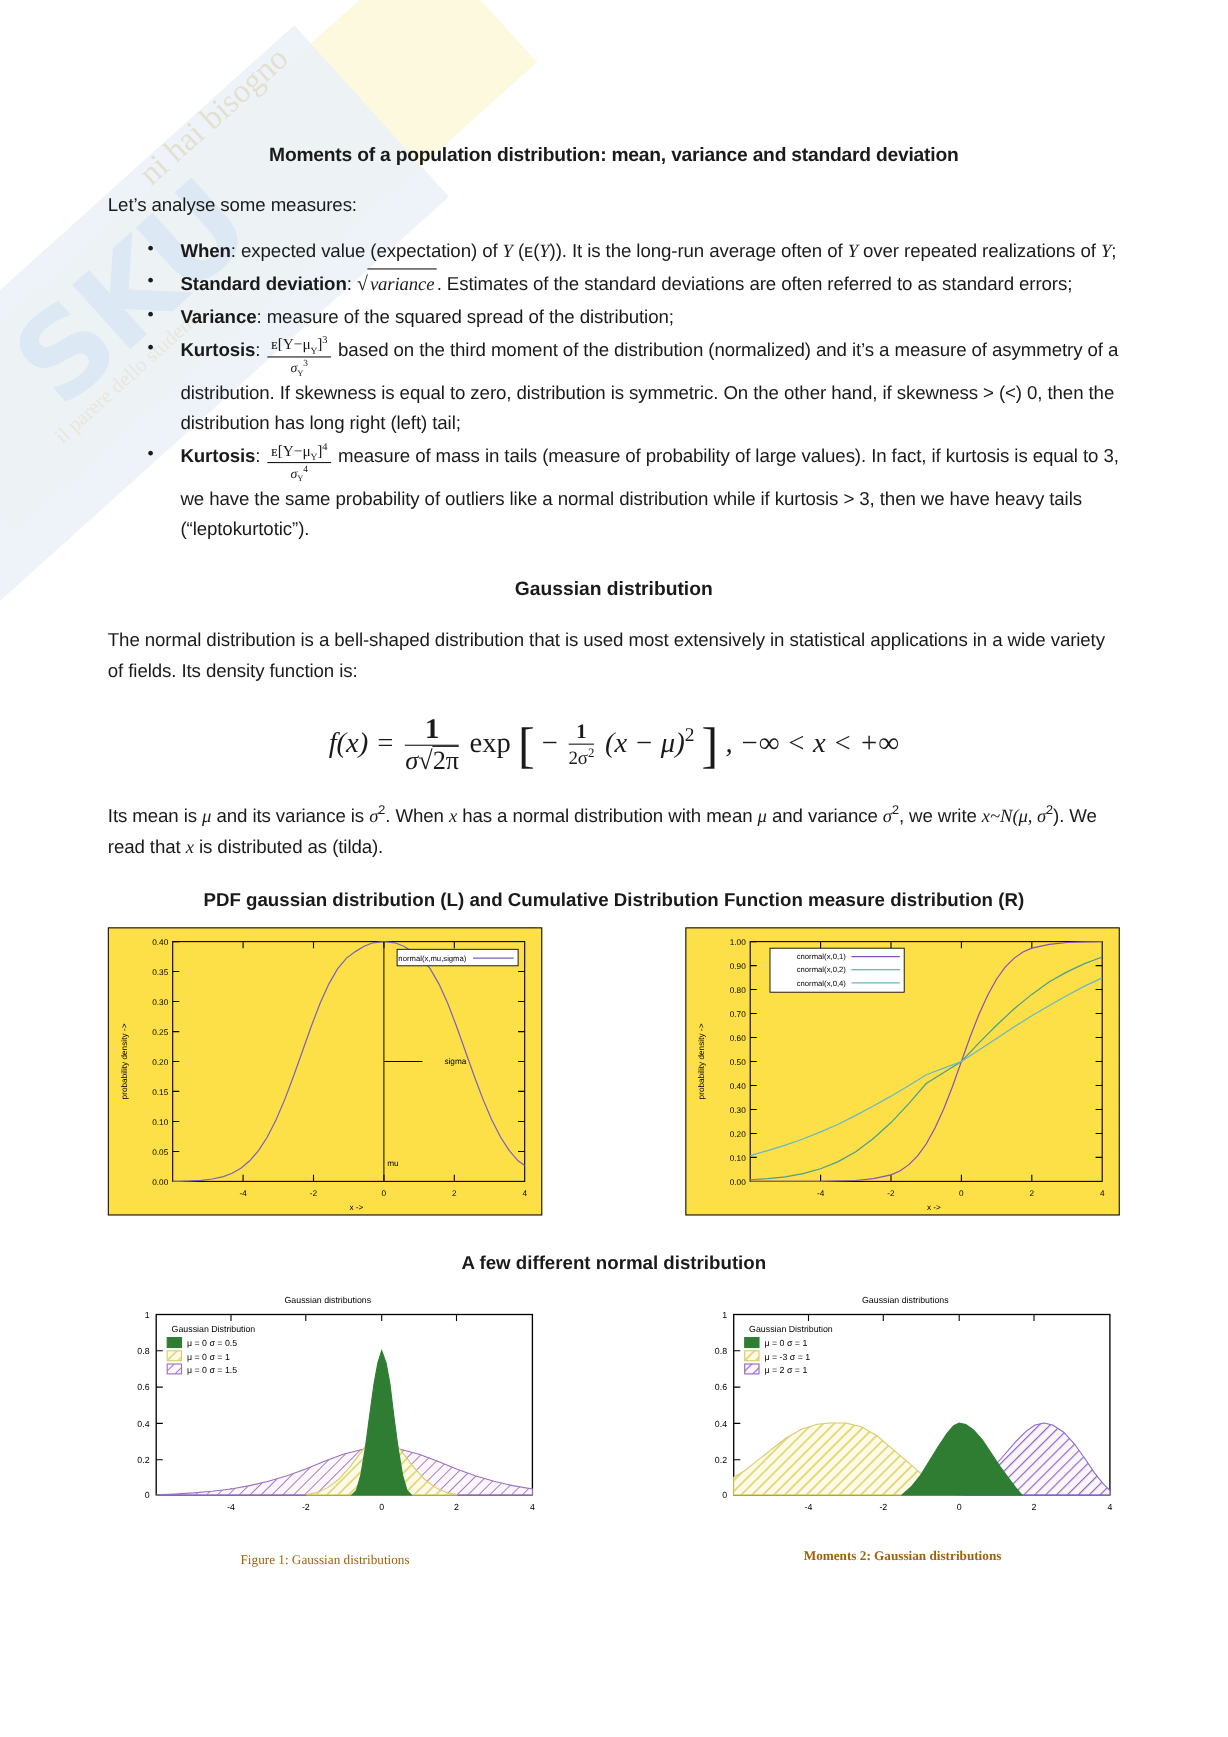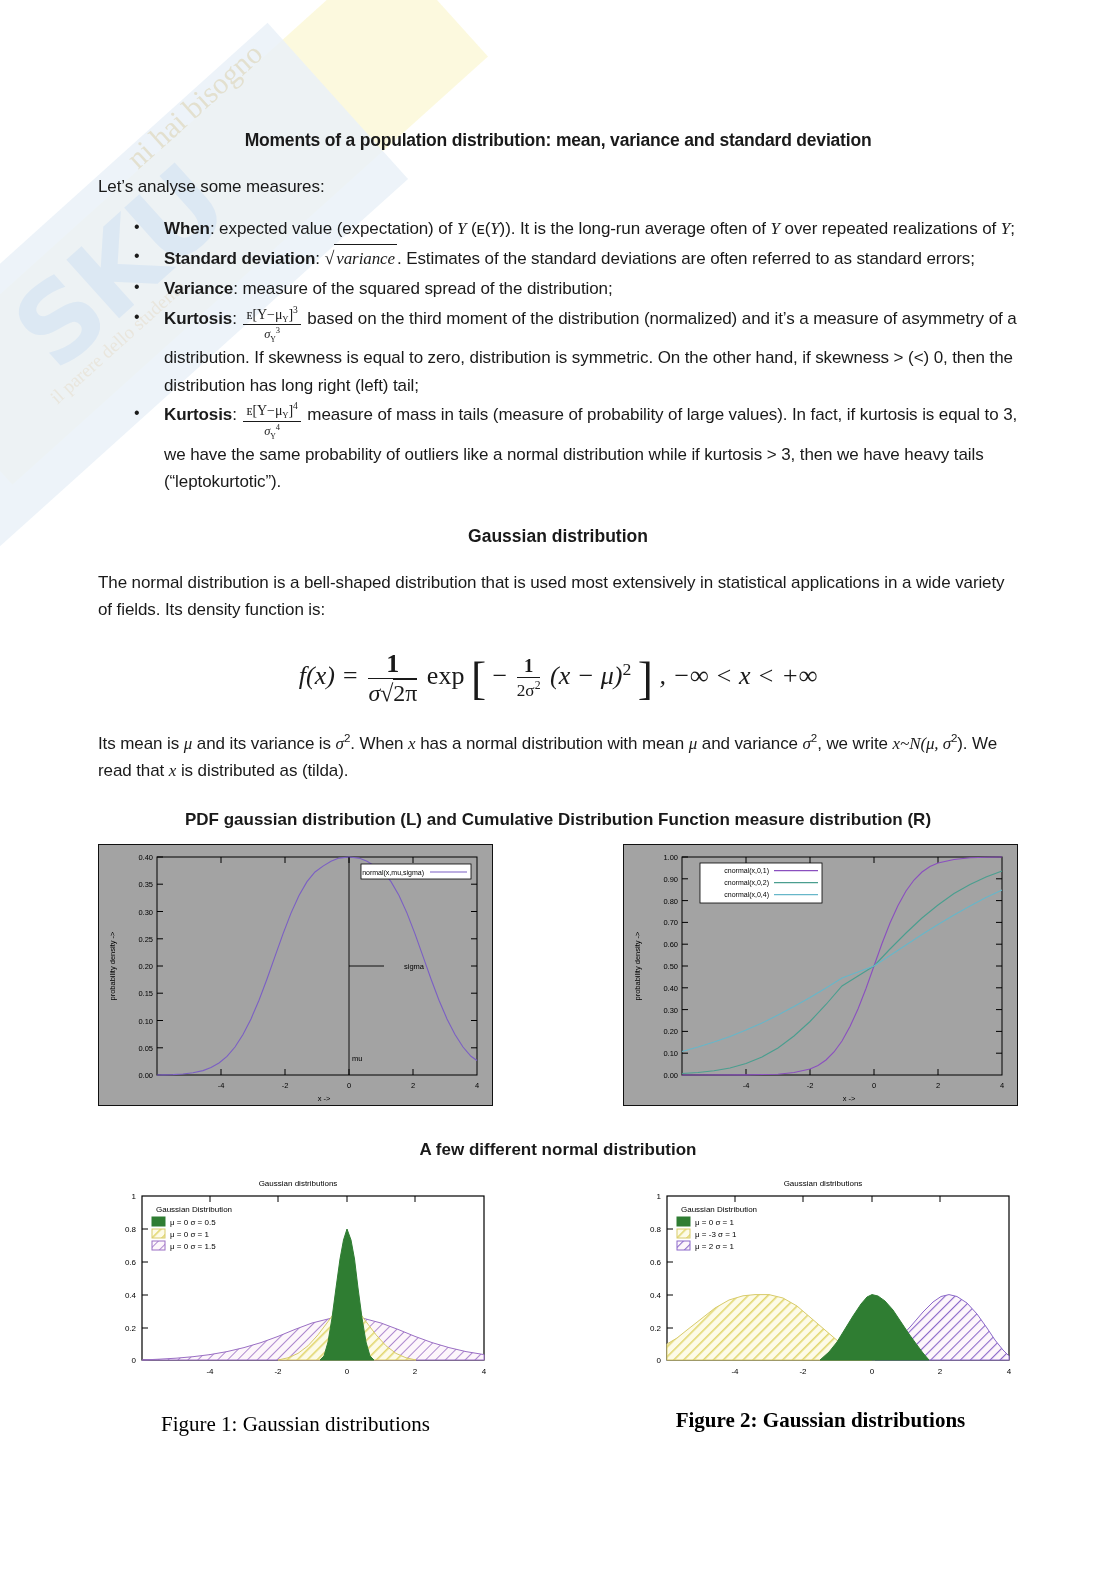--- a/index.html
+++ b/index.html
@@ -94,28 +94,28 @@
   }
   .eq-frac{display:inline-block;vertical-align:middle;text-align:center;line-height:1.08;margin:0 3px;}
   .eq-frac .num{display:block;border-bottom:1.5px solid #1a1a1a;padding:0 4px;font-weight:700;}
   .eq-frac .den{display:block;padding-top:2px;font-size:.92em;}
   .eq-frac.small{font-size:.72em;vertical-align:middle;}
   .brk{display:inline-block;font-size:1.75em;vertical-align:middle;font-weight:300;}
 
   
   .plot-row{display:flex;justify-content:space-between;margin-top:14px;}
   .gnuplot-box{
-    border:1px solid #111;background:#a3a3a3;
+    border:1px solid #111;background:#fde047;
     width:395px;height:262px;position:relative;box-sizing:border-box;
   }
   .fig-box{width:395px;position:relative;}
   svg{display:block;}
   .fig-caption{
     font-family:"Liberation Serif", serif;
-    font-size:21px;text-align:center;color:#000000;
+    font-size:12px;text-align:center;color:#a16207;
   }
   .fig-caption.bold{font-weight:700;}
 
   .fig-row{display:flex;justify-content:space-between;margin-top:12px;}
 </style>
 </head>
 <body>
 
 <div class="page">
 
@@ -461,18 +461,18 @@
           <g>
             <text x="58" y="40" font-family="Liberation Sans, sans-serif" font-size="8" fill="#000">Gaussian Distribution</text>
             <rect x="54" y="45" width="13" height="9" fill="#2f7d32" stroke="#2f7d32"></rect>
             <text x="72" y="53" font-family="Liberation Sans, sans-serif" font-size="8" fill="#000">μ = 0 σ = 1</text>
             <rect x="54" y="57" width="13" height="9" fill="url(#hatchY2)" stroke="#d8cb6a"></rect>
             <text x="72" y="65" font-family="Liberation Sans, sans-serif" font-size="8" fill="#000">μ = -3 σ = 1</text>
             <rect x="54" y="69" width="13" height="9" fill="url(#hatchP2)" stroke="#8b68c9"></rect>
             <text x="72" y="77" font-family="Liberation Sans, sans-serif" font-size="8" fill="#000">μ = 2 σ = 1</text>
           </g>
         </svg>
-        <div class="fig-caption bold" style="margin-top:8px;">Figure 2: Gaussian distributions</div>
+        <div class="fig-caption bold" style="margin-top:8px;">Moments 2: Gaussian distributions</div>
       </div>
     </div>
 
   </div>
 </div>
 
 </body></html>

